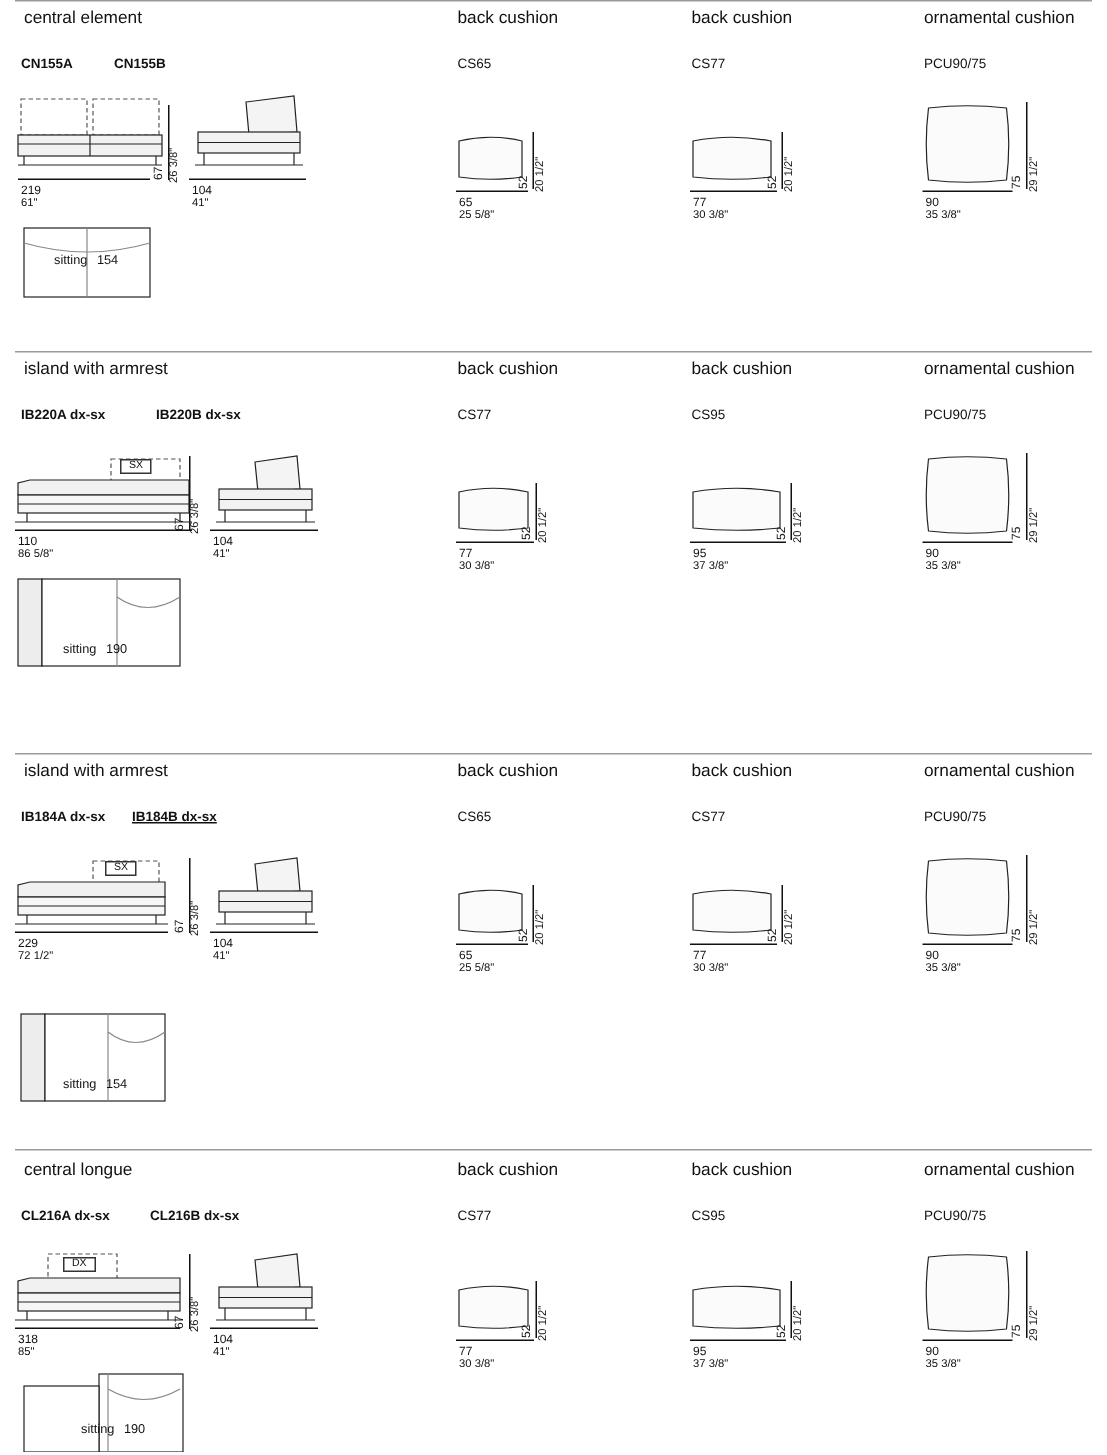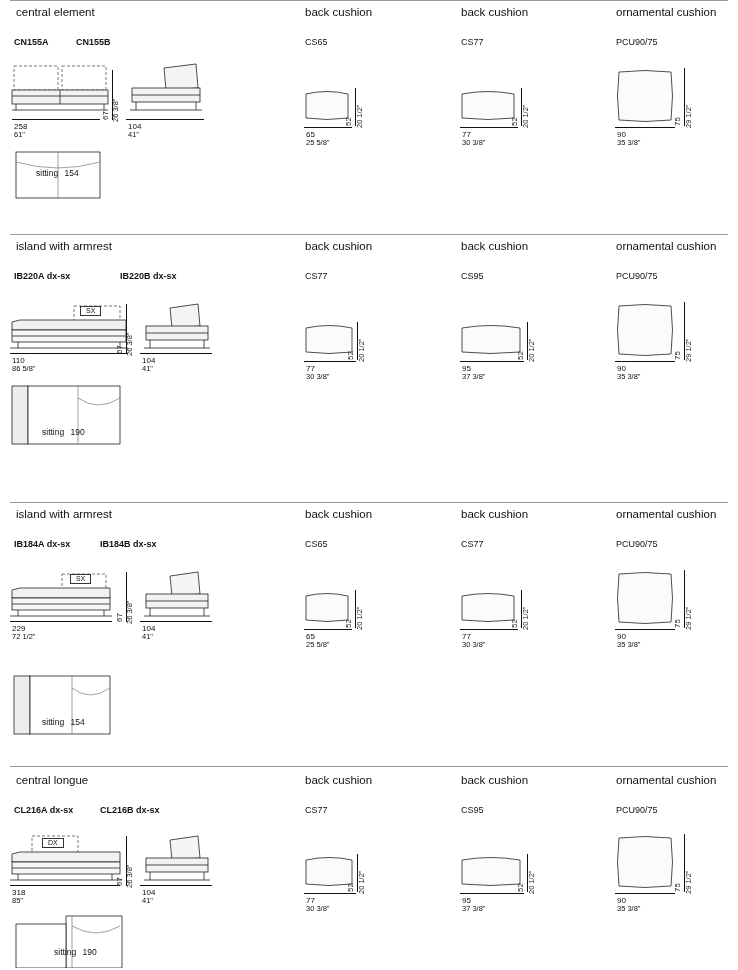--- a/index.html
+++ b/index.html
@@ -102,21 +102,21 @@
           <line x1="50" y1="28" x2="50" y2="42"></line>
           <line x1="6" y1="42" x2="6" y2="48"></line>
           <line x1="94" y1="42" x2="94" y2="48"></line>
           <line x1="2" y1="48" x2="98" y2="48"></line>
         </g>
       </svg>
     </div>
 
     <div class="rule-h" style="left:12px; top:119px; width:88px;"></div>
     <div class="dim-label" style="left:14px; top:122px;">
-      <span>258</span>
+      <span>219</span>
       <span class="inch">61"</span>
     </div>
 
     <div class="svgwrap" style="left:10px; top:150px;">
       <svg width="96" height="50" viewBox="0 0 96 50">
         <g fill="none" stroke="#222" stroke-width="0.8">
           <rect x="6" y="2" width="84" height="46" fill="#ffffff"></rect>
           <path d="M6 12 q42 12 84 0" stroke="#888"></path>
           <line x1="48" y1="2" x2="48" y2="48" stroke="#888"></line>
         </g>
@@ -214,21 +214,21 @@
       <span>29 1/2"</span>
     </div>
   </div>
 
   <div class="section" style="position:absolute; top:234px; left:0;">
 
     <div class="divider" style="top:0px;"></div>
 
     <div class="col-title" style="left:16px; top:6px;">island with armrest</div>
     <div class="col-code bold" style="left:14px; top:37px;">IB220A dx-sx</div>
-    <div class="col-code bold" style="left:120px; top:37px;">IB220B dx-sx</div>
+    <div class="col-code bold" style="left:104px; top:37px;">IB220B dx-sx</div>
 
     <div class="svgwrap" style="left:8px; top:66px;">
       <svg width="126" height="58" viewBox="0 0 126 58">
         <g fill="none" stroke="#222" stroke-width="0.8">
           <rect x="66" y="6" width="46" height="22" stroke-dasharray="3 2" stroke="#555"></rect>
           <path d="M4 30 L4 22 L12 20 L118 20 L118 30 Z" fill="#f1f1f1"></path>
           <rect x="4" y="30" width="114" height="12" fill="#f6f6f6"></rect>
           <line x1="4" y1="36" x2="118" y2="36"></line>
           <line x1="10" y1="42" x2="10" y2="48"></line>
           <line x1="112" y1="42" x2="112" y2="48"></line>
@@ -345,21 +345,21 @@
       <span>29 1/2"</span>
     </div>
   </div>
 
   <div class="section" style="position:absolute; top:502px; left:0;">
 
     <div class="divider" style="top:0px;"></div>
 
     <div class="col-title" style="left:16px; top:6px;">island with armrest</div>
     <div class="col-code bold" style="left:14px; top:37px;">IB184A dx-sx</div>
-    <div class="col-code bold" style="left:100px; top:37px;">IB184B dx-sx</div>
+    <div class="col-code bold" style="left:88px; top:37px;text-decoration:underline;">IB184B dx-sx</div>
 
     <div class="svgwrap" style="left:8px; top:66px;">
       <svg width="110" height="58" viewBox="0 0 110 58">
         <g fill="none" stroke="#222" stroke-width="0.8">
           <rect x="54" y="6" width="44" height="22" stroke-dasharray="3 2" stroke="#555"></rect>
           <path d="M4 30 L4 22 L12 20 L102 20 L102 30 Z" fill="#f1f1f1"></path>
           <rect x="4" y="30" width="98" height="12" fill="#f6f6f6"></rect>
           <line x1="4" y1="36" x2="102" y2="36"></line>
           <line x1="10" y1="42" x2="10" y2="48"></line>
           <line x1="96" y1="42" x2="96" y2="48"></line>

